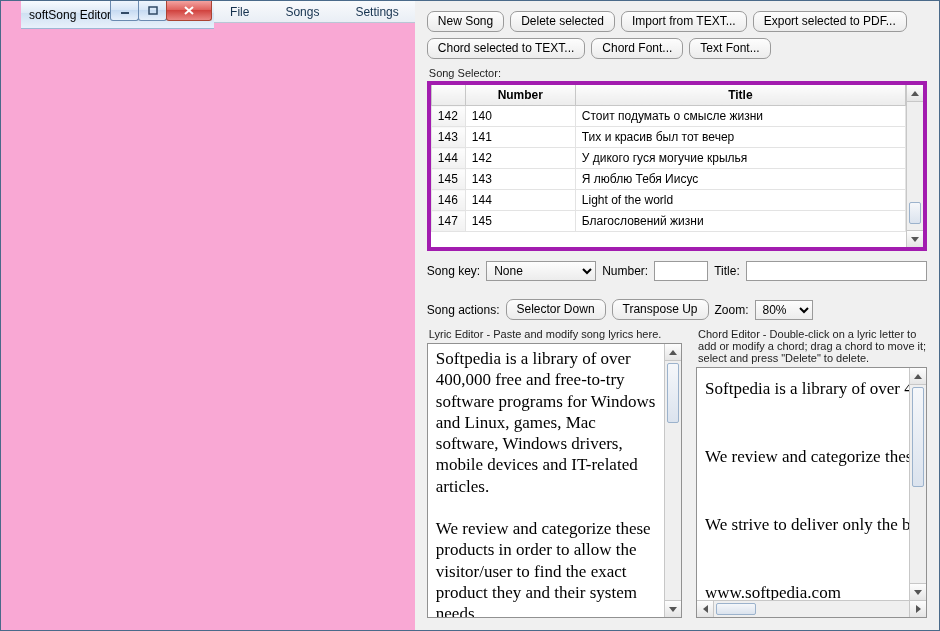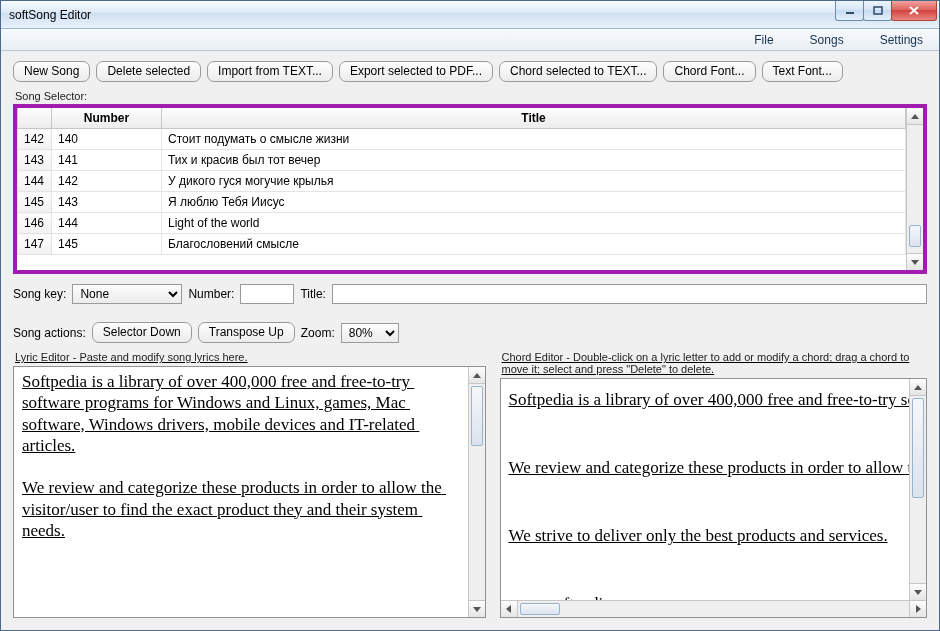--- a/index.html
+++ b/index.html
@@ -3,22 +3,23 @@
 <meta charset="utf-8">
 <style>
 * { box-sizing: border-box; margin: 0; padding: 0; font-family: "Segoe UI", Tahoma, sans-serif; font-size: 12px; }
 html, body { width: 940px; height: 631px; overflow: hidden; background: #555; }
 
 
 .window {
   width: 940px; height: 631px;
   background: #f9a8d4;
   border: 1px solid #4a6a8a;
-  display: flex; flex-direction: column;
+  display: flex; flex-direction: row;
   box-shadow: 0 0 8px rgba(0,0,0,.4);
+  padding-left: 20px;
 }
 .titlebar {
   height: 28px;
   background: linear-gradient(#f7fbff, #dde8f5 45%, #cfe0f2 46%, #e8f1fb);
   border-bottom: 1px solid #9db6d4;
   display: flex; align-items: center;
   padding-left: 8px;
   position: relative;
 }
 .titlebar .title { color: #000; font-size: 12px; flex: 1; }
@@ -100,21 +101,21 @@
 select,input[type=text]{
   border:1px solid #9a9a9a;font-size:12px;padding:1px 3px;background:#fff;height:20px;
 }
 select{background:linear-gradient(#fdfdfd,#ececec);}
 #song-key{width:110px;}
 #number-input{width:54px;}
 #title-input{flex:1;}
 #zoom-select{width:58px;}
 
 
-.editors{display:flex;gap:14px;margin-top:8px;flex:1;min-height:0;text-decoration:underline;}
+.editors{display:flex;gap:14px;margin-top:8px;flex:1;min-height:0;}
 .editor-col{display:flex;flex-direction:column;min-width:0;}
 .editor-col.left{flex:1.05;}
 .editor-col.right{flex:0.95;}
 .editor-label{font-size:11px;margin:0 0 3px 2px;color:#222;}
 .editor-box{
   flex:1;border:1px solid #919191;background:#fff;position:relative;
   display:flex;overflow:hidden;
 }
 .editor-content{
   flex:1;padding:4px 8px;font-family:"Times New Roman",serif;font-size:17px;line-height:1.25;
@@ -218,21 +219,21 @@
                 <td>Я люблю Тебя Иисус</td>
               </tr>
               <tr>
                 <td>146</td>
                 <td>144</td>
                 <td>Light of the world</td>
               </tr>
               <tr>
                 <td>147</td>
                 <td>145</td>
-                <td>Благословений смысле</td>
+                <td>Благословений жизни</td>
               </tr>
             </tbody>
         </table>
       </div>
       <div class="vscroll">
         <div class="arrow">
             <div class="tri up"></div>
           </div>
         <div class="track">
             <div class="thumb"></div>

